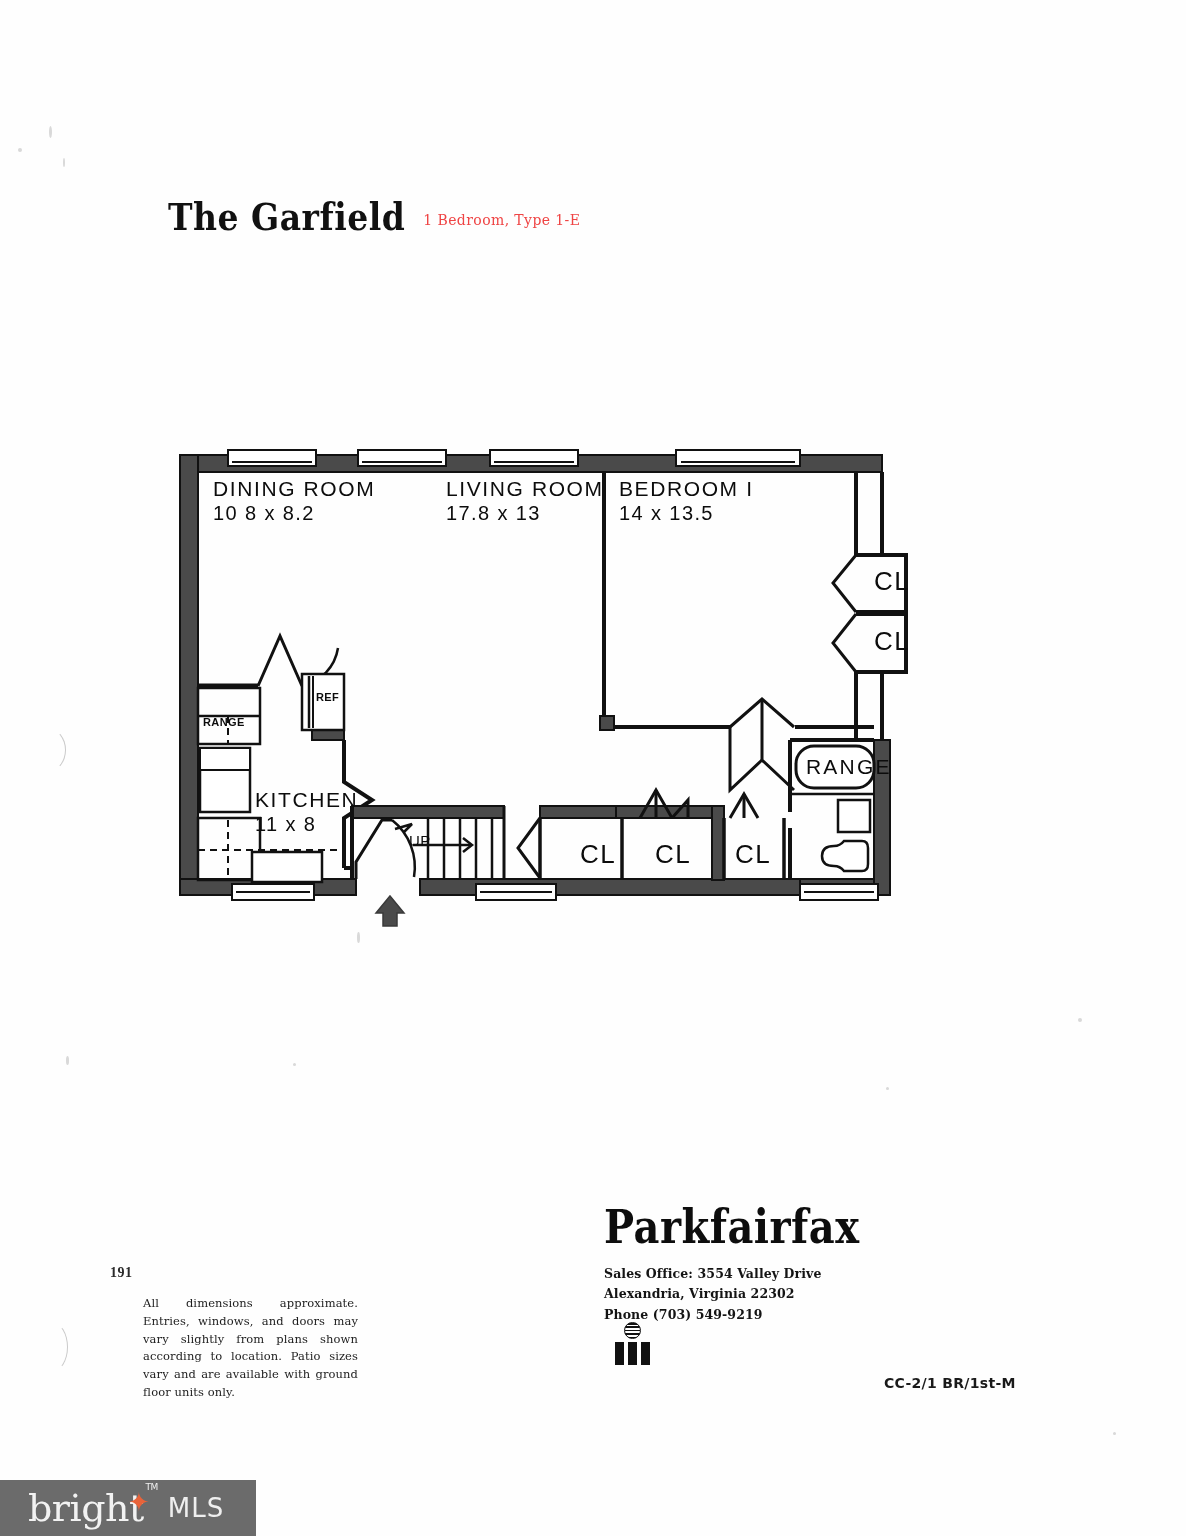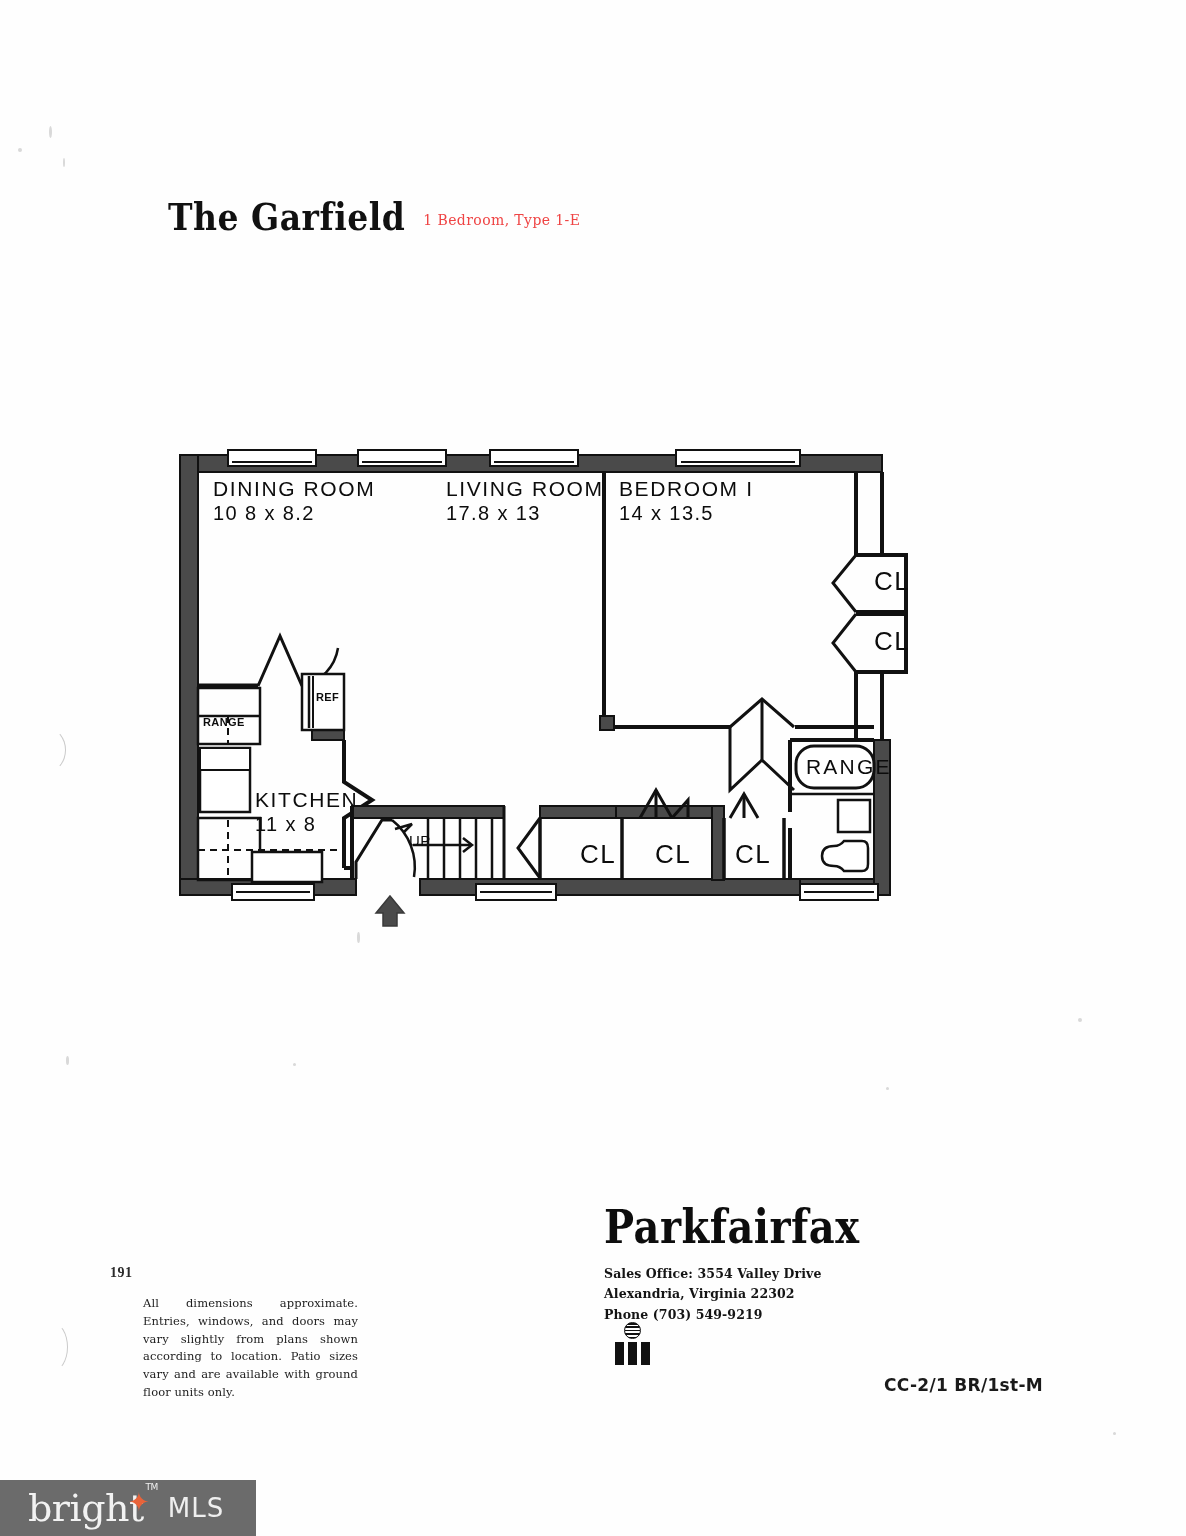--- a/index.html
+++ b/index.html
@@ -189,21 +189,21 @@
     line-height: 1.5;
     color: #141414;
     padding-top: 19px;
     letter-spacing: .1px;
   }
   .plan-code {
     position: absolute;
     left: 884px;
     top: 1375px;
     font-family: "DejaVu Sans", sans-serif;
-    font-size: 17px;
+    font-size: 14px;
     font-weight: 700;
     color: #1a1a1a;
     letter-spacing: .3px;
   }
 
   
   .watermark {
     position: absolute;
     left: 0;
     bottom: 0;

